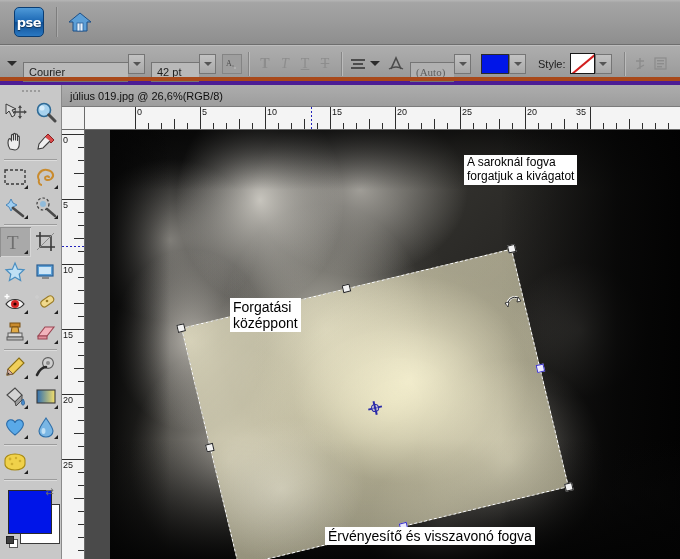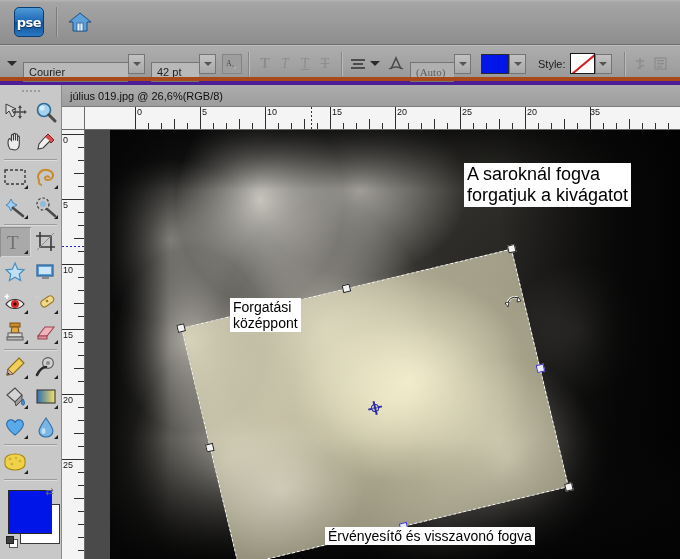--- a/index.html
+++ b/index.html
@@ -260,21 +260,21 @@
     position:absolute; left:418px; top:163px; width:22px; height:22px;
     color:#fff;
   }
 
   
   .callout{
     position:absolute; background:#ffffff; color:#000;
     font-family:"Liberation Sans", sans-serif; line-height:1.16;
     padding:1px 3px; white-space:pre-line;
   }
-  #callout-rotate-corner{ left:464px; top:163px; font-size:18px; }
+  #callout-rotate-corner{ left:464px; top:155px; font-size:12px; }
   #callout-pivot{ left:230px; top:298px; font-size:14px; }
   #callout-commit{ left:325px; top:527px; font-size:14px; }
 </style>
 </head>
 <body>
 
 <div id="app">
 
   <div class="menubar">
     <div class="pse-logo">pse</div>
@@ -641,21 +641,21 @@
     <span class="tick rh-minor" style="left:427px"></span>
 
     <span class="tick rh-major" style="left:440px"></span>
     <span class="rlbl rlbl-h" style="left:442px">20</span>
     <span class="tick rh-minor" style="left:453px"></span>
     <span class="tick rh-minor" style="left:466px"></span>
     <span class="tick rh-mid" style="left:479px"></span>
     <span class="tick rh-minor" style="left:492px"></span>
 
     <span class="tick rh-major" style="left:505px"></span>
-    <span class="rlbl rlbl-h" style="left:505px">35</span>
+    <span class="rlbl rlbl-h" style="left:491px">35</span>
     <span class="tick rh-minor" style="left:518px"></span>
     <span class="tick rh-minor" style="left:531px"></span>
     <span class="tick rh-mid" style="left:544px"></span>
     <span class="tick rh-minor" style="left:557px"></span>
     <span class="tick rh-minor" style="left:570px"></span>
     <span class="tick rh-minor" style="left:583px"></span>
   </div>
 
   <div class="ruler-v">
     <span class="tick rv-major" style="top:4px"></span>

